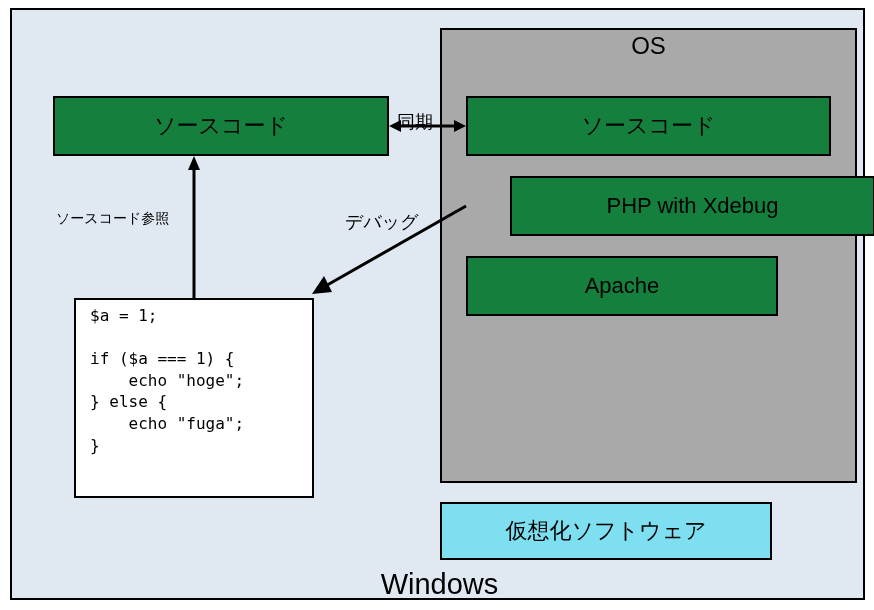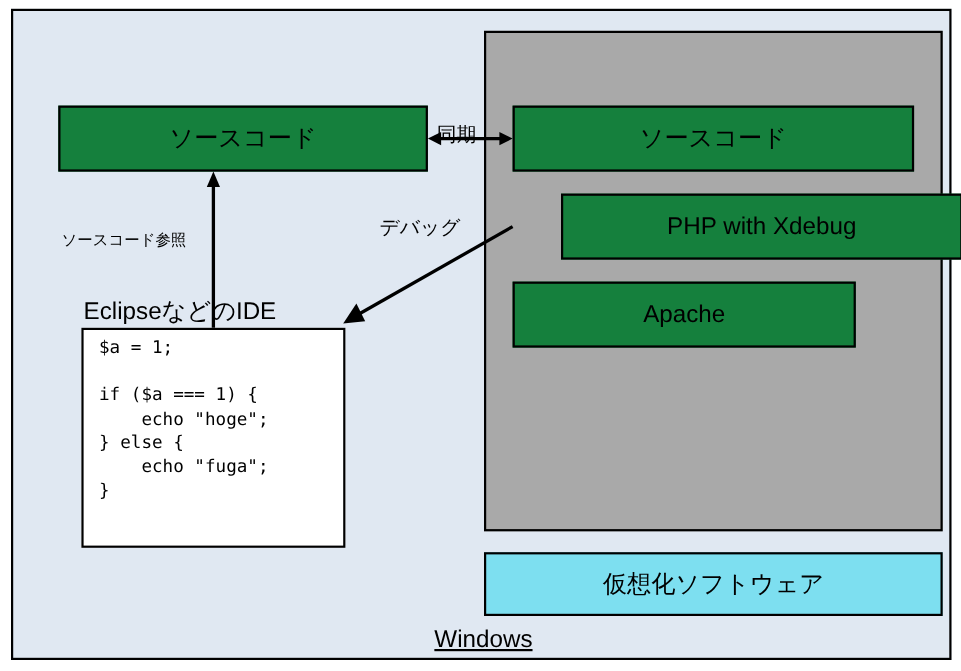--- a/index.html
+++ b/index.html
@@ -58,21 +58,21 @@
     left: 454px; top: 86px; width: 365px; height: 60px;
   }
   .php-box {
     left: 454px; top: 166px; width: 365px; height: 60px; margin-left: 44px;
   }
   .apache-box {
     left: 454px; top: 246px; width: 312px; height: 60px;
   }
   .virt-box {
     position: absolute;
-    left: 428px; top: 492px; width: 417px; height: 58px;
+    left: 428px; top: 492px; width: 332px; height: 58px;
     border: 2px solid #000;
     background: #7ddff0;
     display: flex;
     align-items: center;
     justify-content: center;
     font-size: 22px;
   }
   .ide-label {
     position: absolute;
     left: 64px;
@@ -98,52 +98,51 @@
     left: 385px; top: 100px;
     font-size: 18px;
   }
   .label-ref {
     position: absolute;
     left: 44px; top: 200px;
     font-size: 14px;
   }
   .label-debug {
     position: absolute;
-    left: 333px; top: 185px;
+    left: 333px; top: 200px;
     font-size: 18px;
   }
   .windows-label {
     position: absolute;
     left: 0; top: 558px;
     width: 855px;
     text-align: center;
-    font-size: 22px;
-    text-decoration: underline;
+    font-size: 29px;
   }
   svg.arrow {
     position: absolute;
     overflow: visible;
   }
 </style>
 </head>
 <body>
 
 <div class="canvas">
   <div class="outer-box">
 
     <div class="os-box"></div>
+    <div class="os-title">OS</div>
 
     <div class="inner-white source-left">ソースコード</div>
     <div class="inner-white source-right">ソースコード</div>
     <div class="inner-white php-box">PHP with Xdebug</div>
     <div class="inner-white apache-box">Apache</div>
 
     <div class="virt-box">仮想化ソフトウェア</div>
 
-    <div class="ide-label">EclipseなどのIDE</div>
     <div class="ide-box">$a = 1;
 
 if ($a === 1) {
     echo "hoge";
 } else {
     echo "fuga";
 }</div>
 
     <svg class="arrow" style="left:377px; top:106px;" width="77" height="20">
       <line x1="8" y1="10" x2="69" y2="10" stroke="#000" stroke-width="3"></line>

